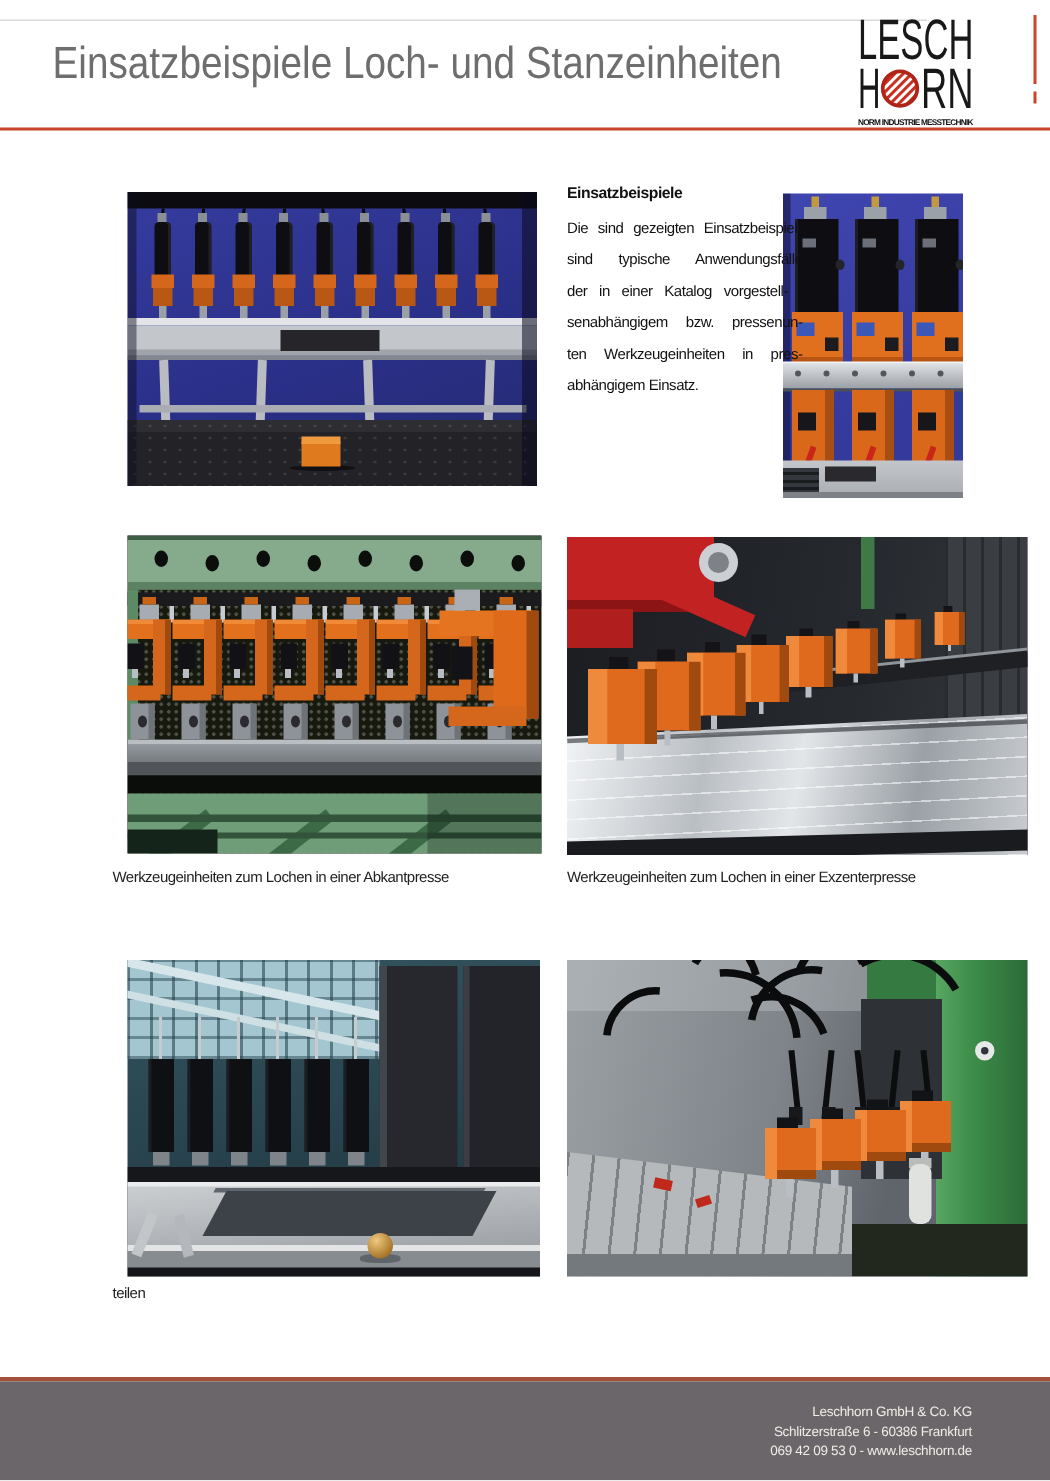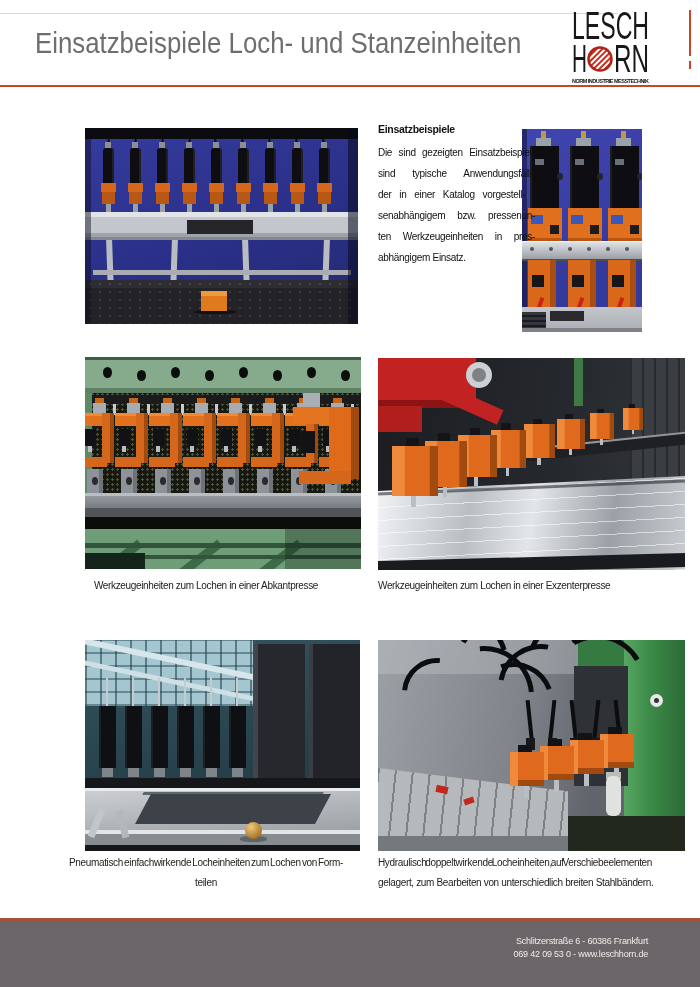--- a/index.html
+++ b/index.html
@@ -23,21 +23,21 @@
   .photo5{left:85px;top:640px;width:275px;height:211px;background:linear-gradient(170deg,#33545f,#243d47 70%);}
   .photo6{left:378px;top:640px;width:307px;height:211px;background:linear-gradient(100deg,#9aa0a4 0%,#7e8489 45%,#5f656b 70%);}
 
   .intro{position:absolute;left:378px;top:123px;width:158px;font-size:10px;letter-spacing:-0.3px;color:#111;}
   .intro-heading{font-weight:700;margin-bottom:7px;font-size:10.5px;}
   .intro-line{line-height:21px;white-space:nowrap;}
 
   .caption{position:absolute;font-size:10px;letter-spacing:-0.35px;color:#222;}
   .cap-mid{top:576px;}
   .cap-bot{top:853px;}
-  .cap-left{left:68px;width:276px;text-align:center;}
+  .cap-left{left:75px;width:276px;}
   .cap-right{left:378px;width:307px;}
   .cap-line{line-height:20px;white-space:nowrap;}
 
   .footer-rule{position:absolute;left:0;top:918px;width:700px;height:3px;background:var(--footer-rule,#a3503a);}
   .footer-band{position:absolute;left:0;top:921px;width:700px;height:66px;background:var(--footer-bg,#6b6669);
         box-sizing:border-box;padding:14px 52px 0 0;text-align:right;color:#efede7;
         font-size:9px;letter-spacing:-0.2px;}
   .footer-band div{line-height:13px;}
 </style>
 </head>
@@ -437,27 +437,23 @@
     <div class="intro-line">abhängigem Einsatz.</div>
   </div>
 
   <div class="caption cap-mid cap-left">
     <div class="cap-line">Werkzeugeinheiten zum Lochen in einer Abkantpresse</div>
   </div>
   <div class="caption cap-mid cap-right">
     <div class="cap-line">Werkzeugeinheiten zum Lochen in einer Exzenterpresse</div>
   </div>
   <div class="caption cap-bot cap-left">
-    <div class="cap-line js-fit" style="display: block; white-space: nowrap; word-spacing: -1.30208px;">Pneumatisch einfachwirkende Locheinheiten zum Lochen von Form-</div>
     <div class="cap-line">teilen</div>
-  </div>
-  <div class="caption cap-bot cap-right">
-    <div class="cap-line js-fit" style="display: block; white-space: nowrap; word-spacing: -3.55469px;">Hydraulisch doppeltwirkende Locheinheiten, auf Verschiebeelementen</div>
-    <div class="cap-line">gelagert, zum Bearbeiten von unterschiedlich breiten Stahlbändern.</div>
   </div>
 
   <div class="footer-rule"></div>
   <div class="footer-band">
+    <div>Leschhorn GmbH &amp; Co. KG</div>
     <div>Schlitzerstraße 6 - 60386 Frankfurt</div>
     <div>069 42 09 53 0 - www.leschhorn.de</div>
   </div>
 
 </div>
 
 </body></html>

